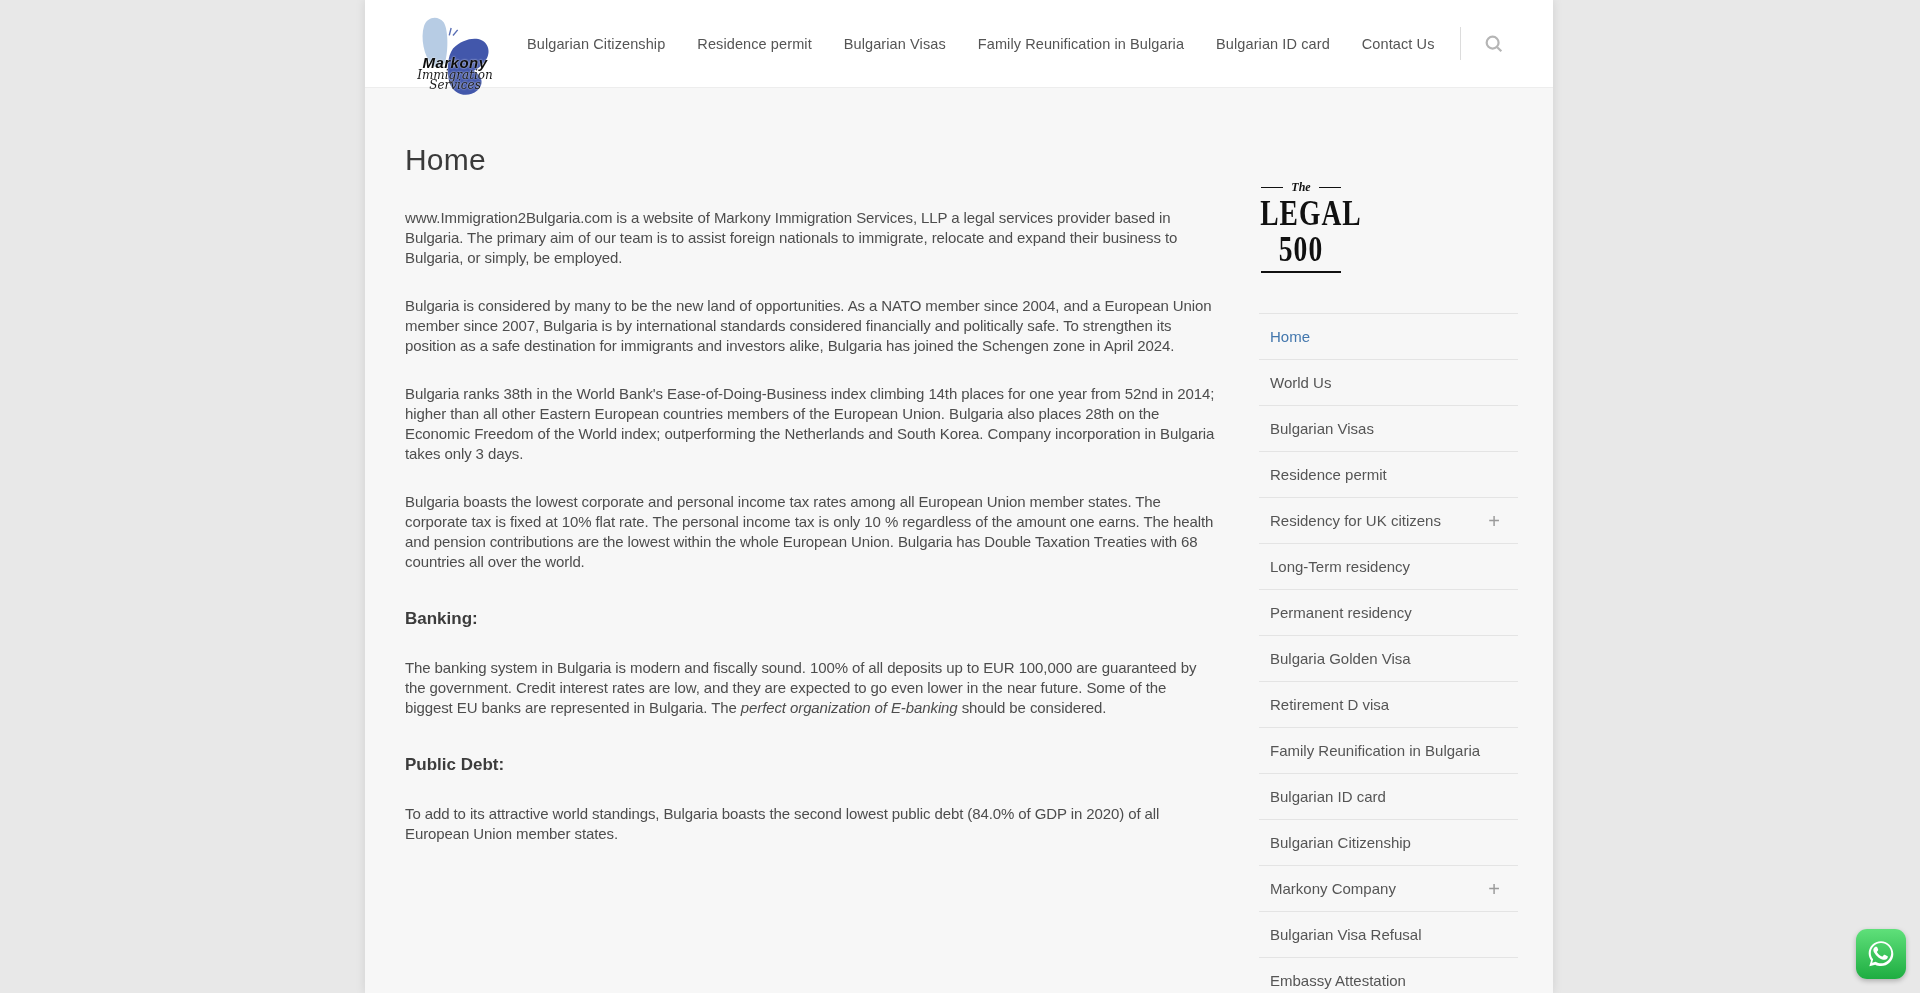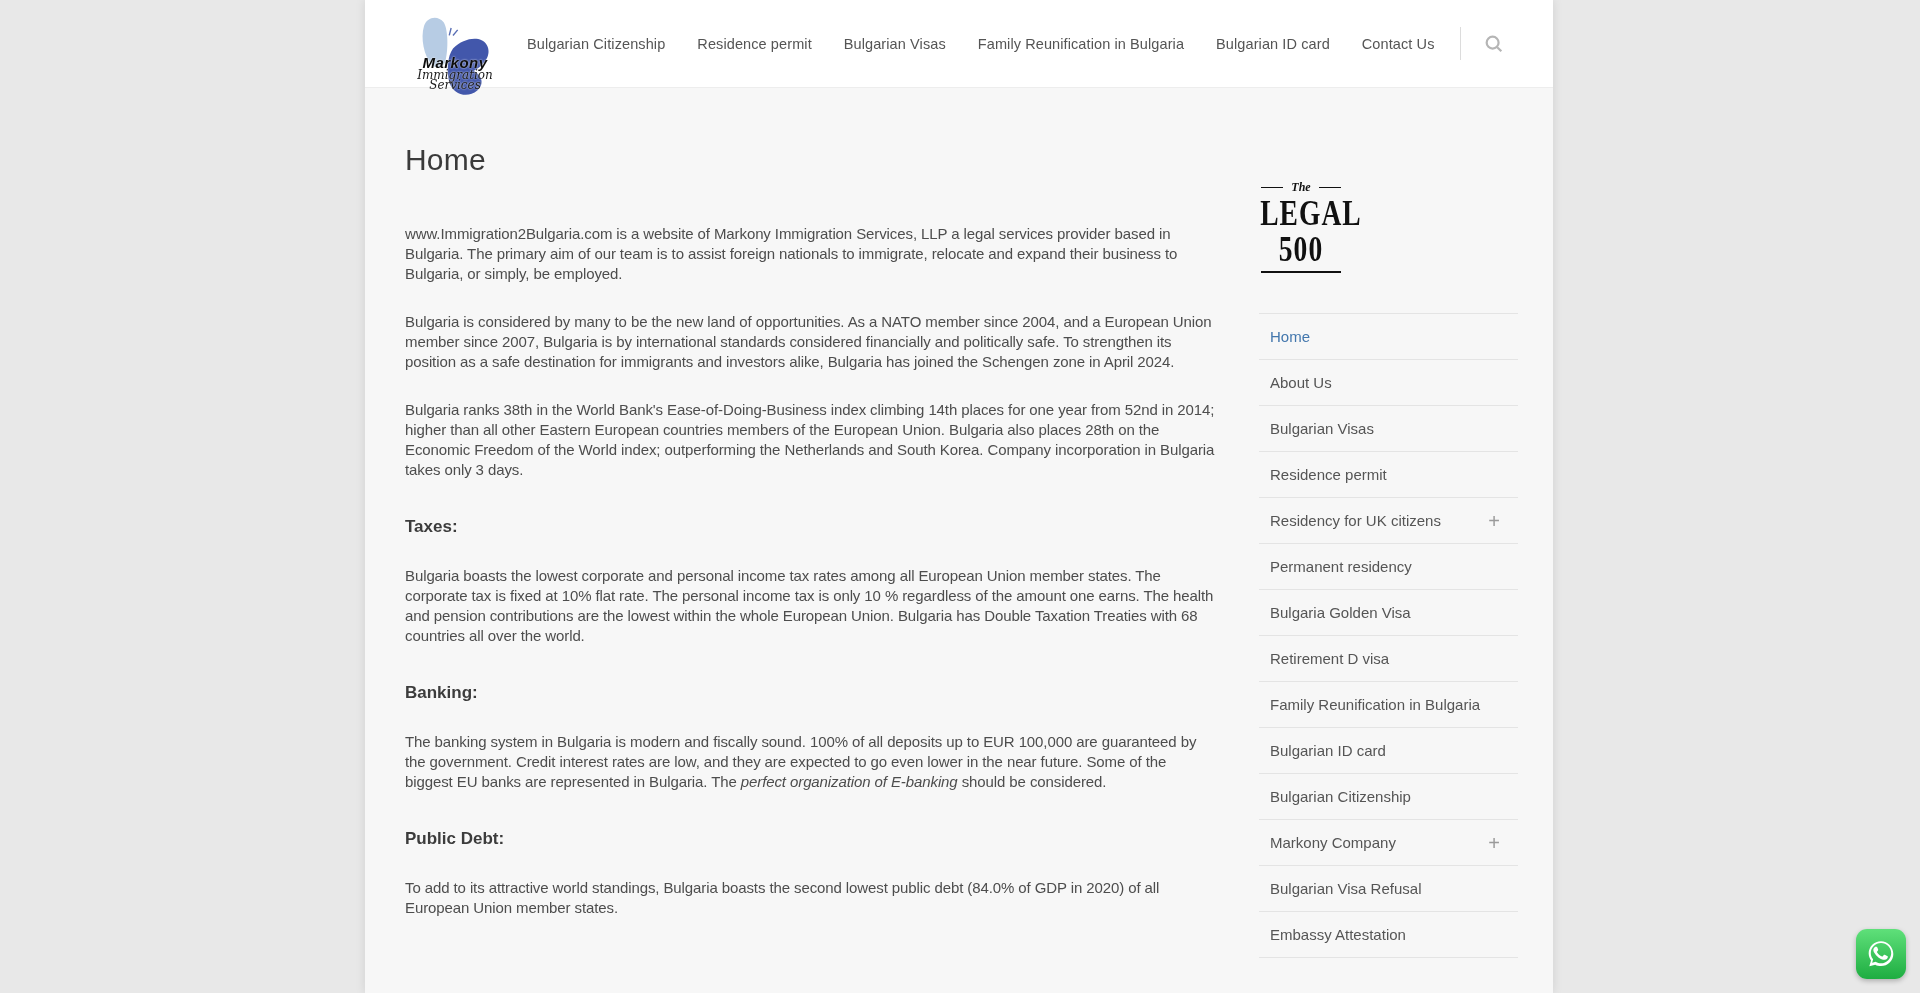--- a/index.html
+++ b/index.html
@@ -47,21 +47,21 @@
   .content{position:relative;height:905px;}
   main{
     position:absolute;left:40px;top:0;width:812px;padding-top:54px;
   }
   h1{
     margin:0;font-size:30px;font-weight:400;color:#3a3a3a;line-height:36px;letter-spacing:.2px;
   }
   #article p{
     margin:28px 0 0;font-size:15px;line-height:20px;color:#4d4d4d;letter-spacing:-0.1px;
   }
-  #article p.intro{margin-top:46px;}
+  #article p.intro{margin-top:30px;}
   #article h3{
     margin:36px 0 0;font-size:17px;line-height:22px;font-weight:bold;color:#3c3c3c;
   }
   #article em{}
   
   aside{position:absolute;left:894px;top:92px;width:259px;}
   .legal500{width:80px;color:#111;margin-left:2px;user-select:none;}
   .l5-the{
     display:flex;align-items:center;gap:8px;justify-content:center;
     font-family:"Liberation Serif",serif;font-style:italic;font-weight:bold;font-size:12px;
@@ -130,21 +130,20 @@
     </div>
   </header>
 
   <div class="content">
     <main>
       <h1>Home</h1>
       <div id="article">
           <p class="intro"><span>www.Immigration2Bulgaria.com is a website of Markony Immigration Services, LLP a legal services provider based in Bulgaria. The primary aim of our team is to assist foreign nationals to immigrate, relocate and expand their business to Bulgaria, or simply, be employed.</span></p>
           <p><span>Bulgaria is considered by many to be the new land of opportunities. As a NATO member since 2004, and a European Union member since 2007, Bulgaria is by international standards considered financially and politically safe. To strengthen its position as a safe destination for immigrants and investors alike, Bulgaria has joined the Schengen zone in April 2024.</span></p>
           <p><span>Bulgaria ranks 38th in the World Bank's Ease-of-Doing-Business index climbing 14th places for one year from 52nd in 2014; higher than all other Eastern European countries members of the European Union. Bulgaria also places 28th on the Economic Freedom of the World index; outperforming the Netherlands and South Korea. Company incorporation in Bulgaria takes only 3 days.</span></p>
-          <h3>Taxes:</h3>
           <p><span>Bulgaria boasts the lowest corporate and personal income tax rates among all European Union member states. The corporate tax is fixed at 10% flat rate. The personal income tax is only 10 %  regardless of the amount one earns. The health and pension contributions are the lowest within the whole European Union. Bulgaria has Double Taxation Treaties with 68 countries all over the world.</span></p>
           <h3>Banking:</h3>
           <p><span>The banking system in Bulgaria is modern and fiscally sound. 100% of all deposits up to EUR 100,000 are guaranteed by the government. Credit interest rates are low, and they are expected to go even lower in the near future. Some of the biggest EU banks are represented in Bulgaria. The </span><em>perfect organization of E-banking</em><span> should be considered.</span></p>
           <h3>Public Debt:</h3>
           <p><span>To add to its attractive world standings, Bulgaria boasts the second lowest public debt (84.0% of GDP in 2020) of all European Union member states.</span></p>
         </div>
     </main>
 
     <aside>
       <div class="legal500">
@@ -155,31 +154,34 @@
         </div>
         <div class="l5-big">LEGAL</div>
         <div class="l5-big n">500</div>
         <div class="l5-rule"></div>
       </div>
       <ul class="side-menu" id="side-menu">
           <li class="active">
             <span>Home</span>
           </li>
           <li>
-            <span>About Us</span>
+            <span>World Us</span>
           </li>
           <li>
             <span>Bulgarian Visas</span>
           </li>
           <li>
             <span>Residence permit</span>
           </li>
           <li>
             <span>Residency for UK citizens</span>
             <span class="plus">+</span>
+          </li>
+          <li>
+            <span>Long-Term residency</span>
           </li>
           <li>
             <span>Permanent residency</span>
           </li>
           <li>
             <span>Bulgaria Golden Visa</span>
           </li>
           <li>
             <span>Retirement D visa</span>
           </li>

